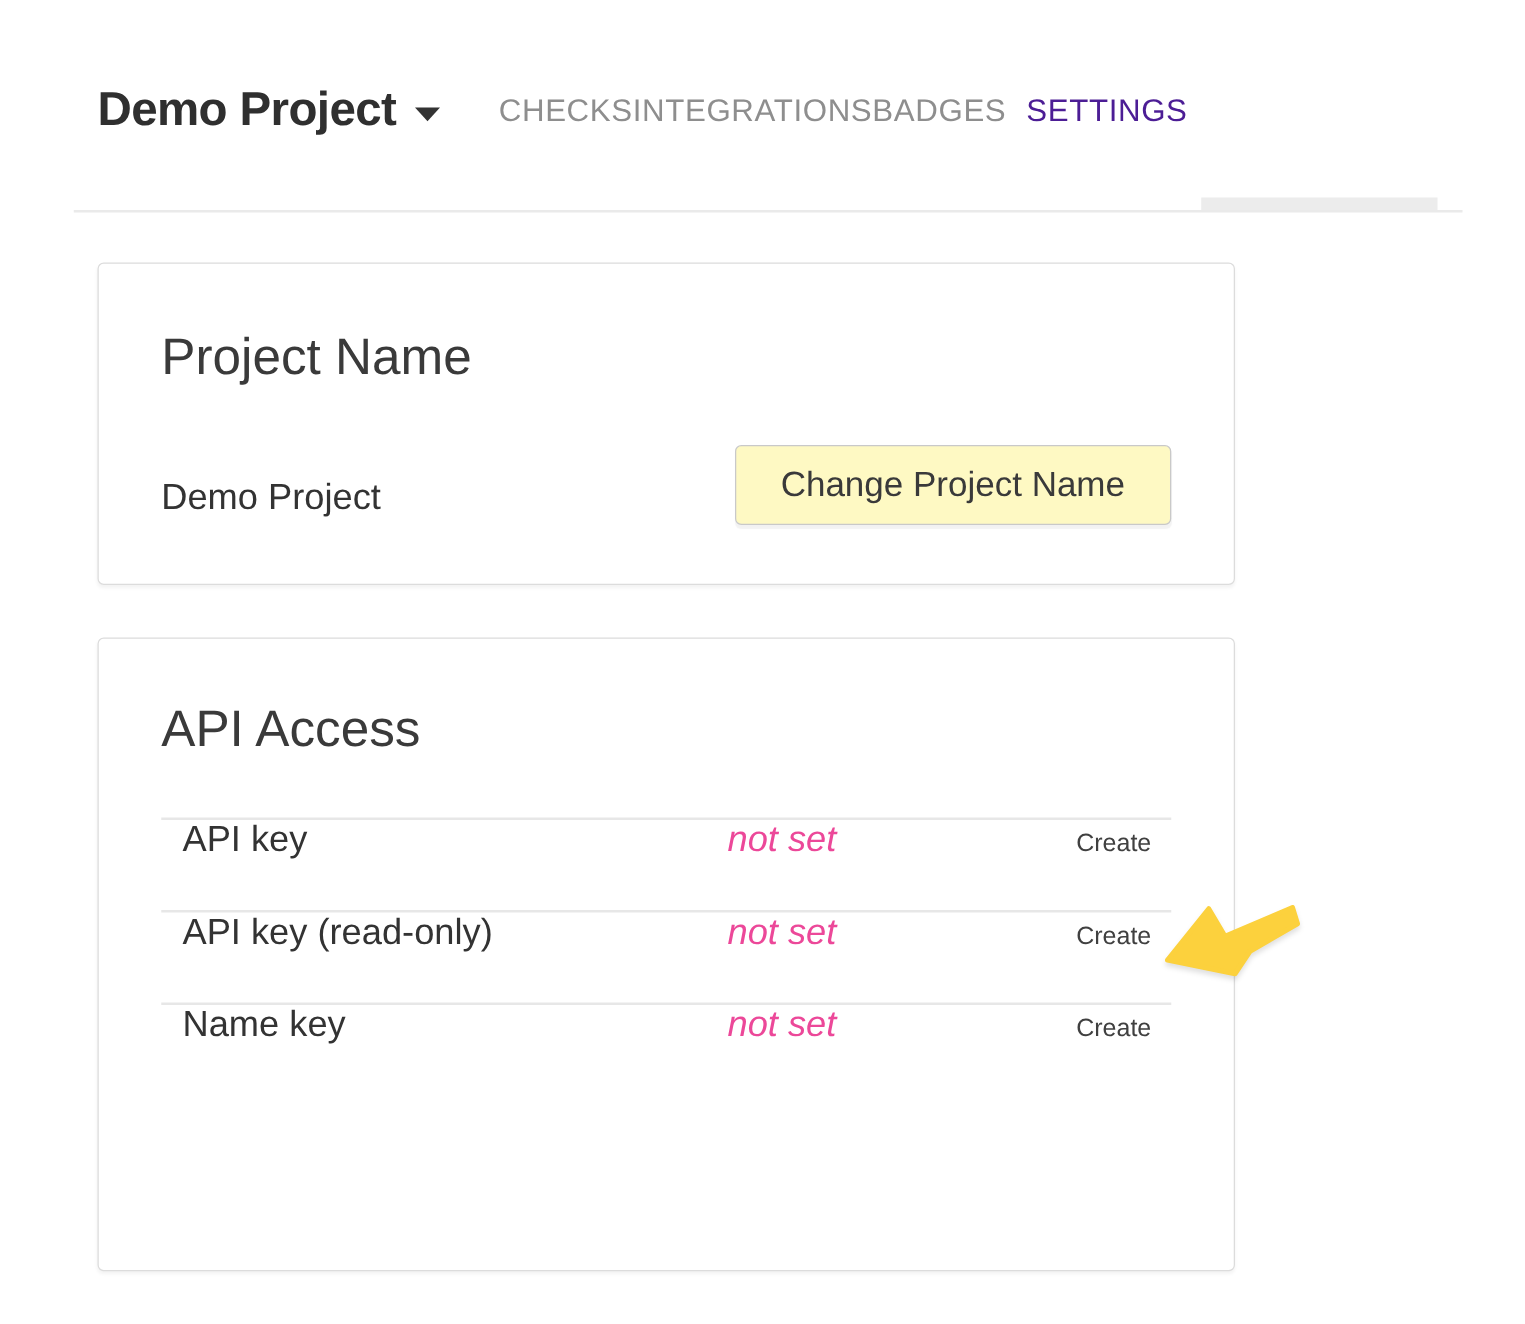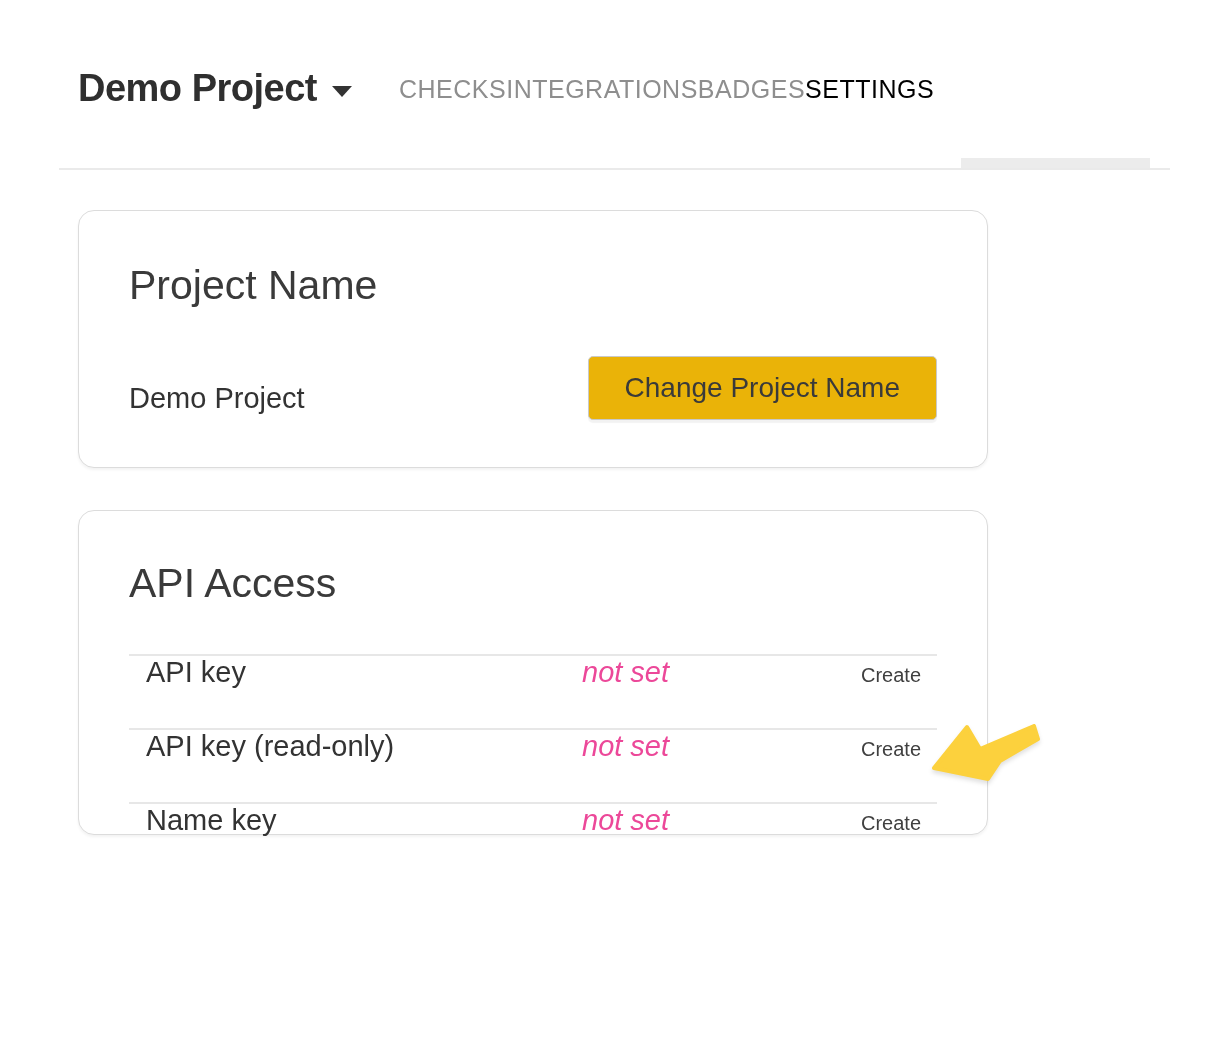--- a/index.html
+++ b/index.html
@@ -6,37 +6,37 @@
   body{font-family:"Liberation Sans","DejaVu Sans",sans-serif;color:#333;}
   .page{position:relative;width:1220px;height:1059px;background:#fff;overflow:hidden;padding-left:35px;}
 
   
   .project-switcher{position:absolute;left:78px;top:68px;display:flex;align-items:center;cursor:pointer;}
   .project-title{font-size:38px;font-weight:700;color:#2f2f2f;line-height:40px;letter-spacing:-0.5px;}
   .caret{width:0;height:0;border-left:10px solid transparent;border-right:10px solid transparent;
          border-top:11px solid #333;margin-left:15px;margin-top:6px;}
   .topnav{position:absolute;left:399px;top:76px;display:flex;}
   .topnav a{font-size:25px;letter-spacing:0.5px;color:#8e8e8e;text-decoration:none;line-height:26px;}
-  .topnav a.active{color:#000000;}
+  .topnav a.active{color:#4c1d95;margin-left:16px;}
   .tab-indicator{position:absolute;left:961px;top:158px;width:189px;height:11px;background:#ececec;}
   .top-rule{position:absolute;left:59px;top:168px;width:1111px;height:2px;background:#eaeaea;}
 
   
   .card{position:absolute;left:78px;width:910px;background:#fff;border:1px solid #dcdcdc;
-        border-radius:16px;box-shadow:0 2px 3px rgba(0,0,0,0.05);box-sizing:border-box;}
+        border-radius:5px;box-shadow:0 2px 3px rgba(0,0,0,0.05);box-sizing:border-box;}
   .card-1{top:210px;height:258px;}
-  .card-2{top:510px;height:325px;text-decoration:underline;}
+  .card-2{top:510px;height:507px;text-decoration:underline;}
   .card h2{margin:0;position:absolute;left:50px;font-size:41px;font-weight:400;color:#3a3a3a;line-height:44px;}
   .card-1 h2{top:254px - 210px;}
   .c1-heading{top:52px;}
   .c2-heading{top:50px;}
 
   .current-name{position:absolute;left:50px;top:147px;font-size:29px;color:#333;line-height:80px;height:80px;
                 display:flex;align-items:center;}
-  .change-btn{position:absolute;right:50px;top:145px;height:64px;padding:0 36px;background:#eab308;
+  .change-btn{position:absolute;right:50px;top:145px;height:64px;padding:0 36px;background:#fef9c3;
               border:1px solid #c9c9c9;border-radius:5px;font-family:inherit;font-size:28px;color:#3a3a3a;
               box-shadow:0 3px 1px rgba(0,0,0,0.05);cursor:pointer;}
 
   
   .api-table{position:absolute;left:50px;right:50px;top:143px;}
   .api-row{display:flex;height:72px;border-top:2px solid #e7e7e7;font-size:29px;}
   .api-label{flex:0 0 453px;padding-left:17px;box-sizing:border-box;color:#333;}
   .api-value{flex:1;font-style:italic;color:#ec4899;}
   .api-action{padding-right:16px;}
   .api-action a{color:#404040;text-decoration:none;font-size:20px;}

